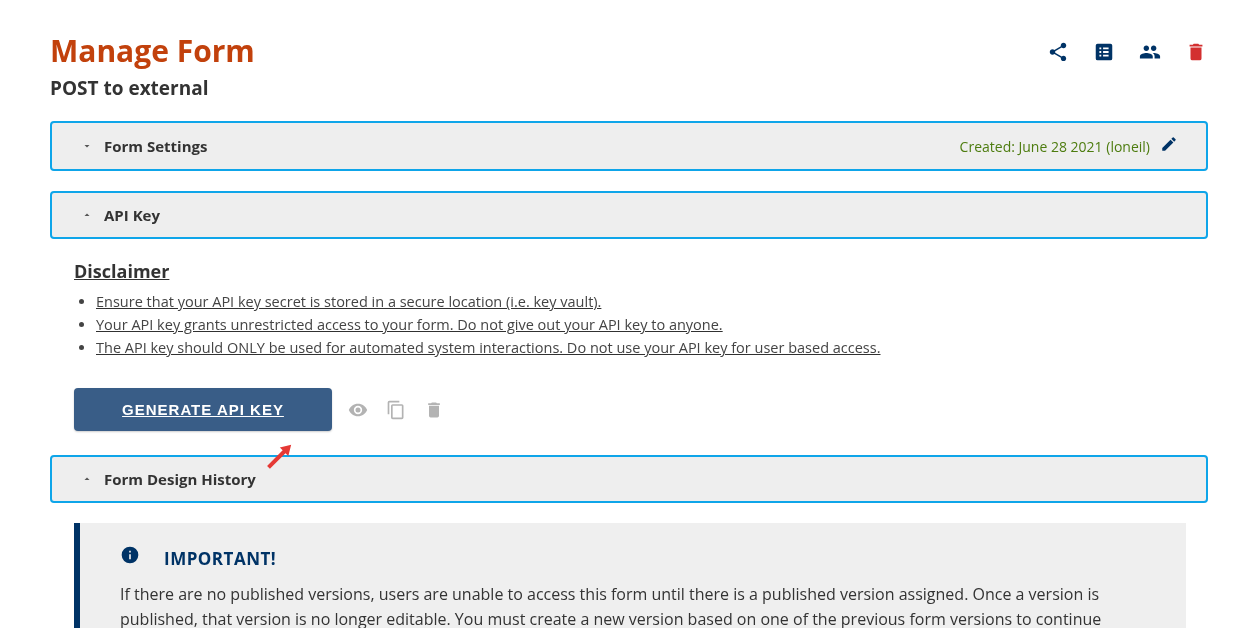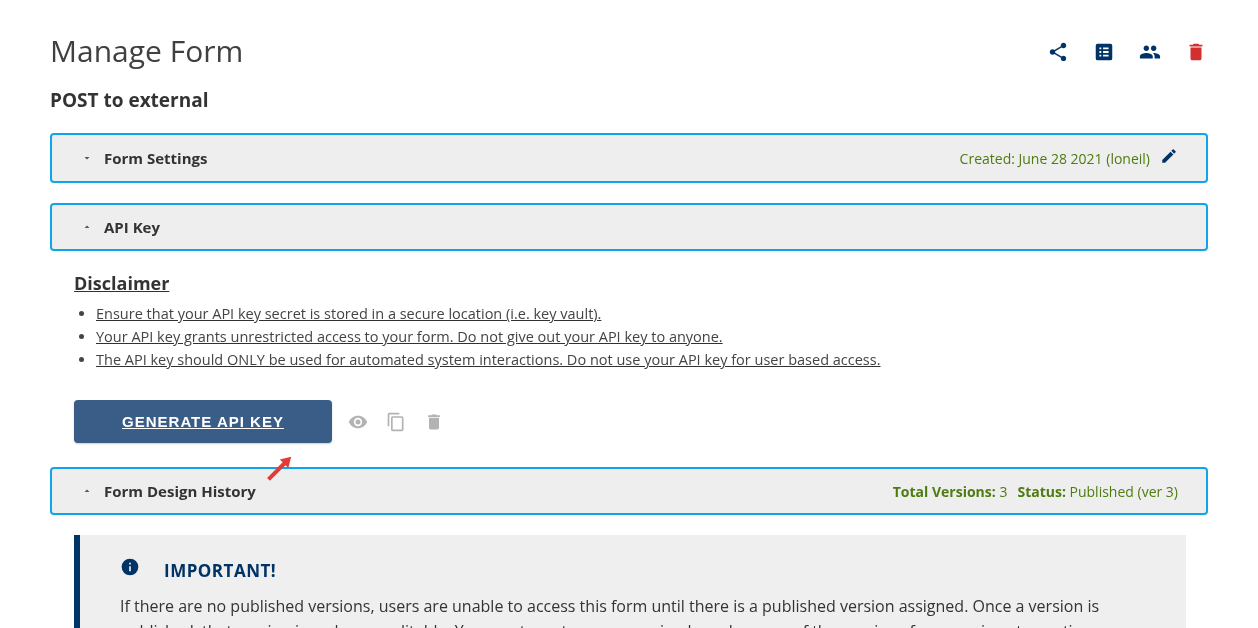--- a/index.html
+++ b/index.html
@@ -13,23 +13,23 @@
     padding: 30px 50px 0 50px;
   }
   
   .header-row {
     display: flex;
     justify-content: space-between;
     align-items: flex-start;
   }
   .title-block h1 {
     font-size: 30px;
-    font-weight: 400;
-    color: #404040;
-    margin-bottom: 16px;
+    font-weight: 700;
+    color: #c2410c;
+    margin-bottom: 4px;
   }
   .title-block .subtitle {
     font-size: 19px;
     font-weight: 700;
     color: #333;
   }
   .icon-bar {
     display: flex;
     gap: 22px;
     align-items: center;
@@ -297,30 +297,20 @@
   </div>
 
   <div class="panel" style="margin-top:4px;">
     <div class="panel-header">
       <span class="chev">
         <svg viewBox="0 0 24 24">
             <path d="M7 14l5-5 5 5z"></path>
           </svg>
       </span>
       <span>Form Design History</span>
-      <span class="right history-extra">
-        <span>
-          <b>Total Versions:</b>
-          <span>3</span>
-        </span>
-        <span>
-          <b>Status:</b>
-          <span>Published (ver 3)</span>
-        </span>
-      </span>
     </div>
 
     <div class="important-wrap">
       <div class="important-box">
         <div class="important-title">
           <span>
             <svg viewBox="0 0 24 24">
                 <path d="M12 2a10 10 0 1 0 0 20 10 10 0 0 0 0-20zm1 15h-2v-6h2v6zm0-8h-2V7h2v2z"></path>
               </svg>
           </span>

